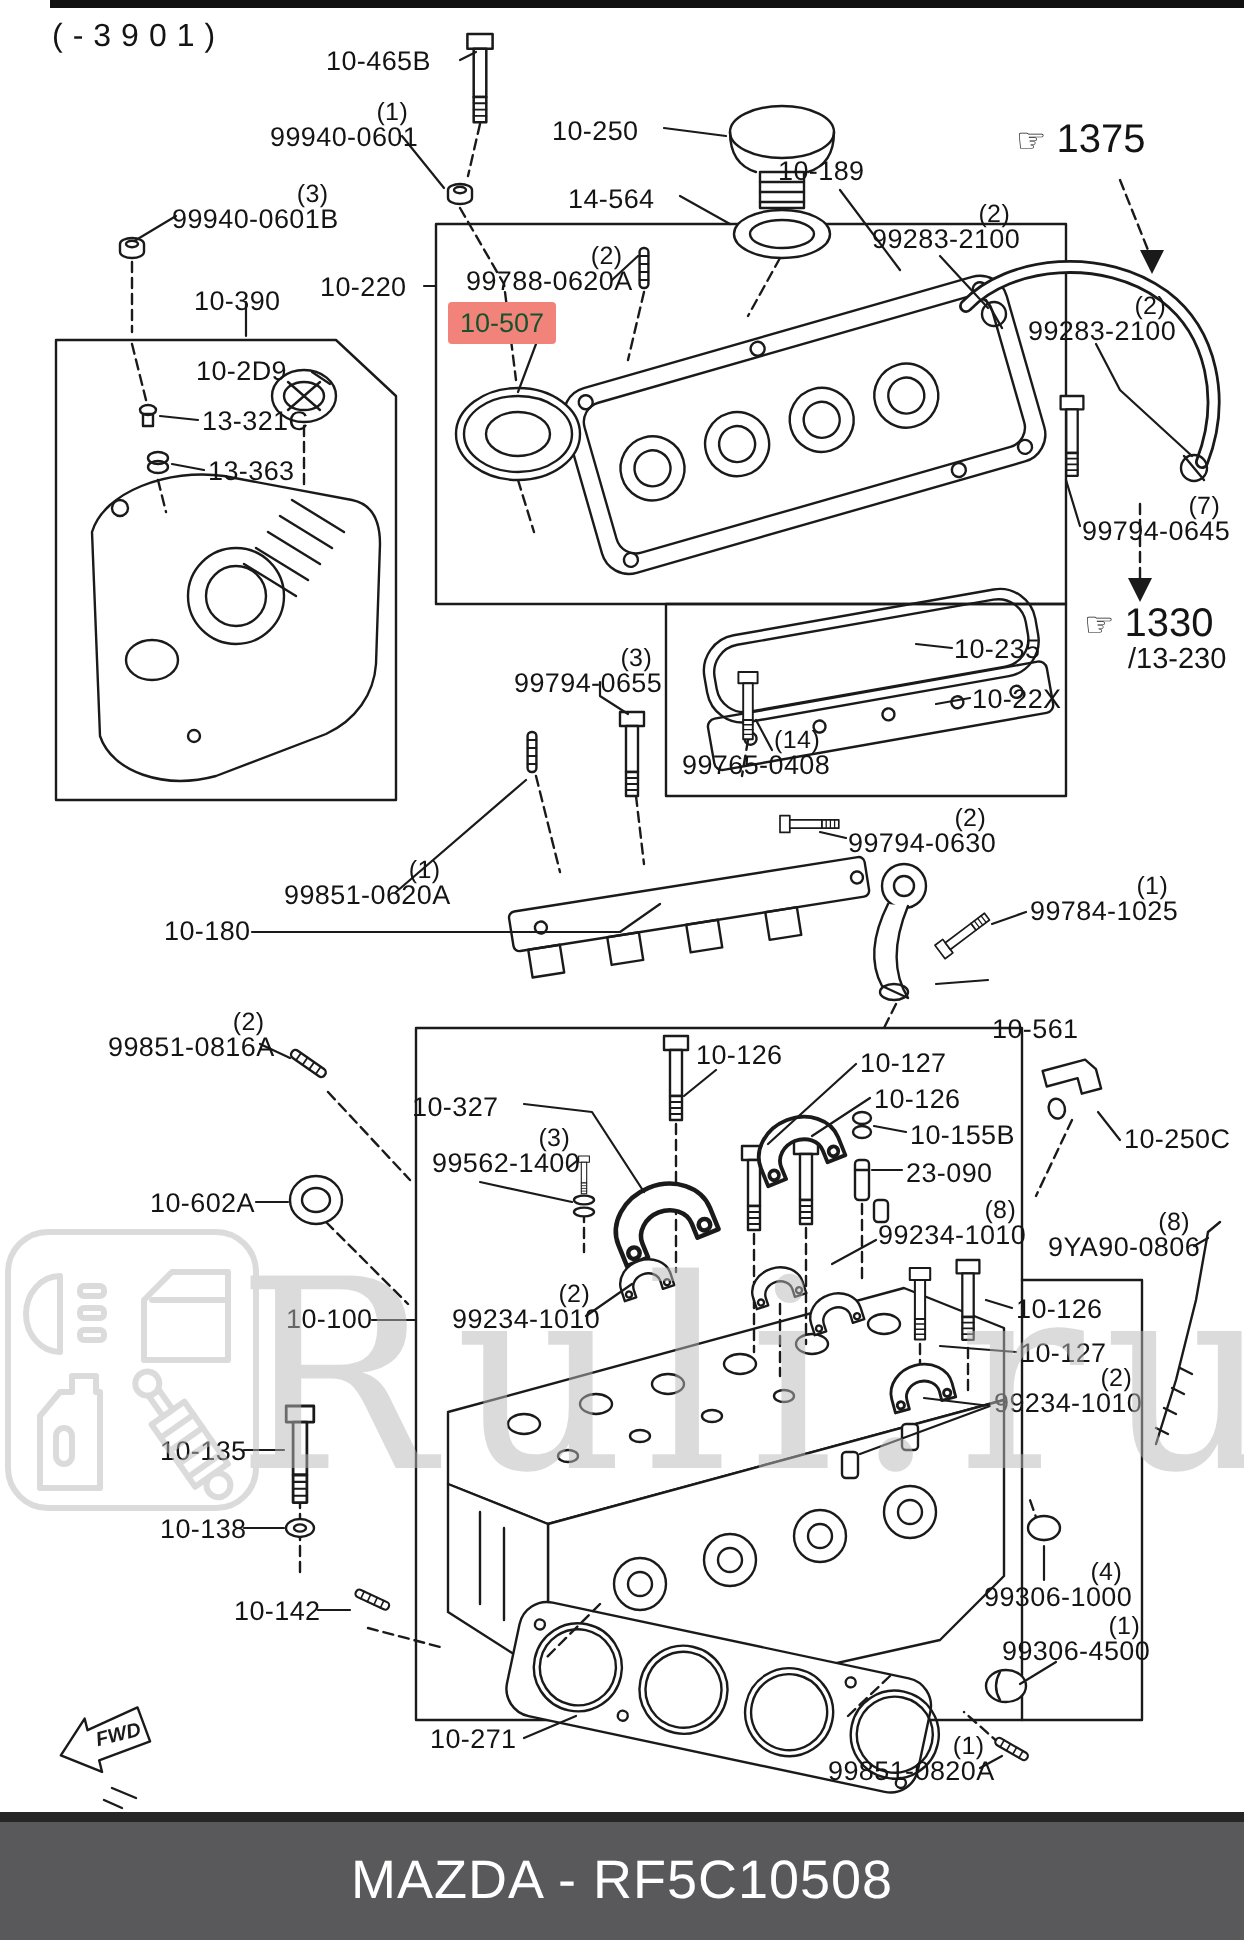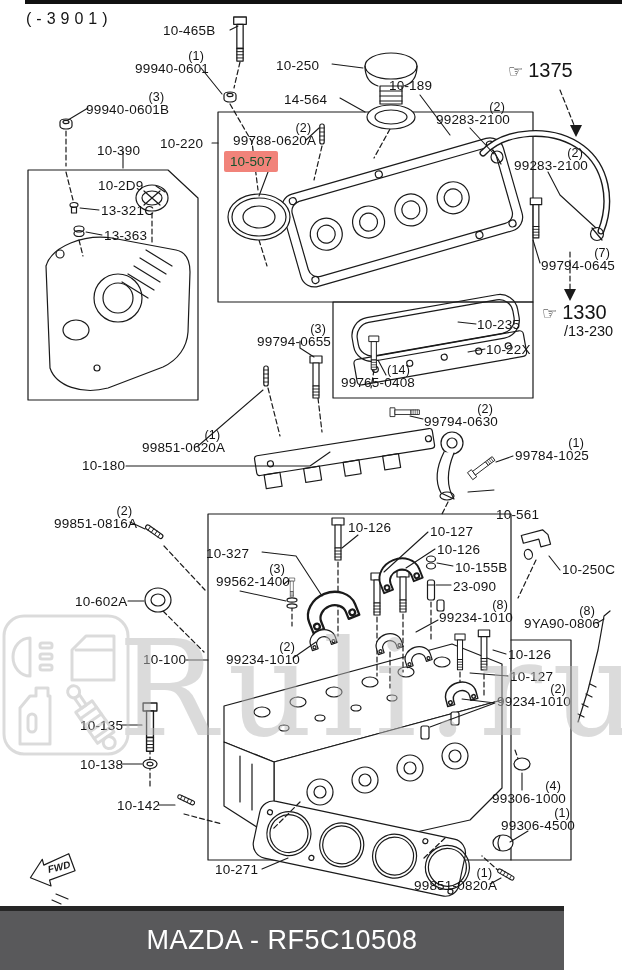--- a/index.html
+++ b/index.html
@@ -13,21 +13,21 @@
   .ref{position:absolute;font-size:20px;line-height:20px;white-space:nowrap;}
   .ref .hand{font-size:17px;margin-right:5px;}
   .ref .sub{font-size:14.5px;margin-left:22px;line-height:15px;}
   .rev{position:absolute;left:26px;top:10px;font-size:16px;letter-spacing:5px;}
   .hl{position:absolute;left:224px;top:151px;width:54px;height:21px;background:#f1837a;
       display:flex;align-items:center;justify-content:center;font-size:13.5px;color:#33201e;
       border-radius:2px;z-index:2;}
   .wm{position:absolute;inset:0;opacity:.5;pointer-events:none;z-index:5;}
   .wm-text{position:absolute;left:118px;top:612px;font-family:"DejaVu Serif",serif;
            font-size:132px;color:#b9b9b9;letter-spacing:10px;}
-  .footer{position:absolute;left:0;bottom:0;width:564px;height:64px;background:#59595b;
+  .footer{position:absolute;left:0;bottom:0;width:622px;height:64px;background:#59595b;
           border-top:5px solid #262626;box-sizing:border-box;display:flex;align-items:center;
           justify-content:center;gap:34px;z-index:6;}
   .footer span{color:#fff;font-size:27px;letter-spacing:.5px;}
 </style>
 </head>
 <body>
 
 <div class="stage">
 
   <svg class="diagram" width="622" height="970" viewBox="0 0 622 970">

